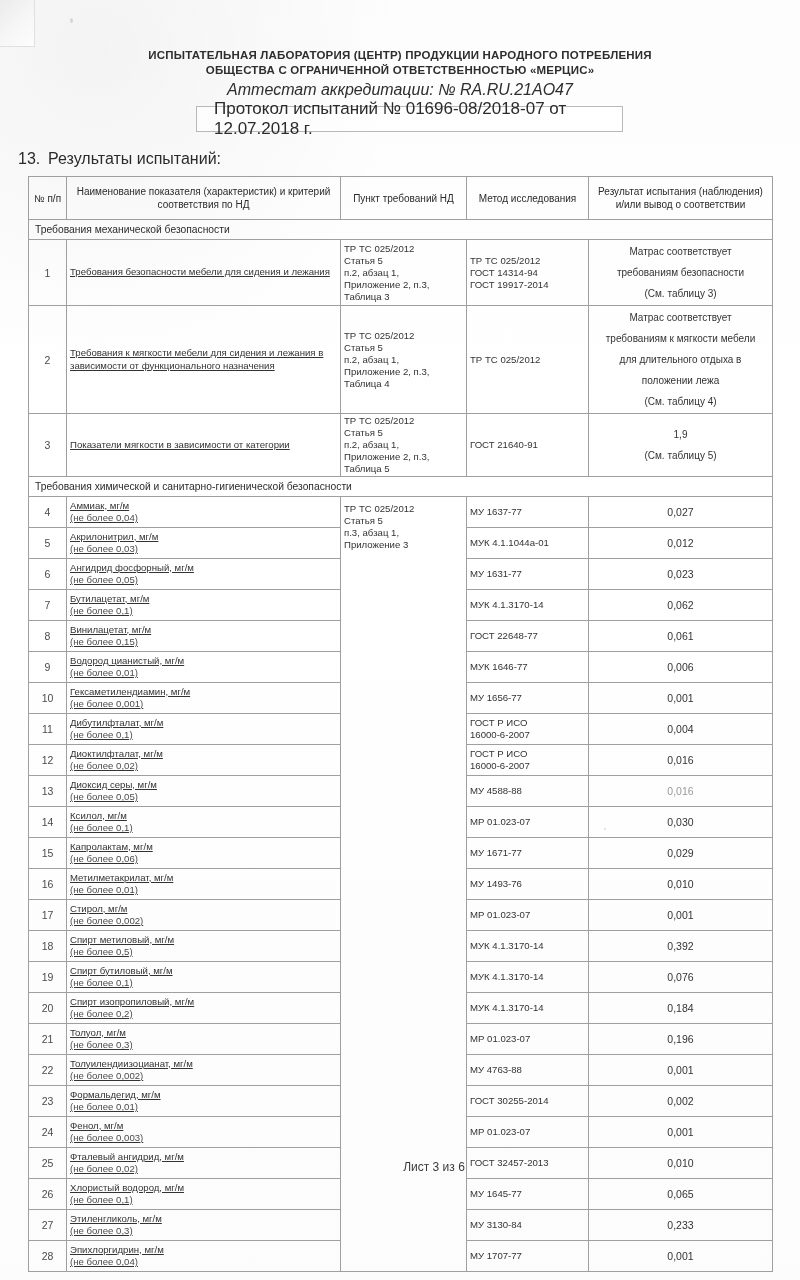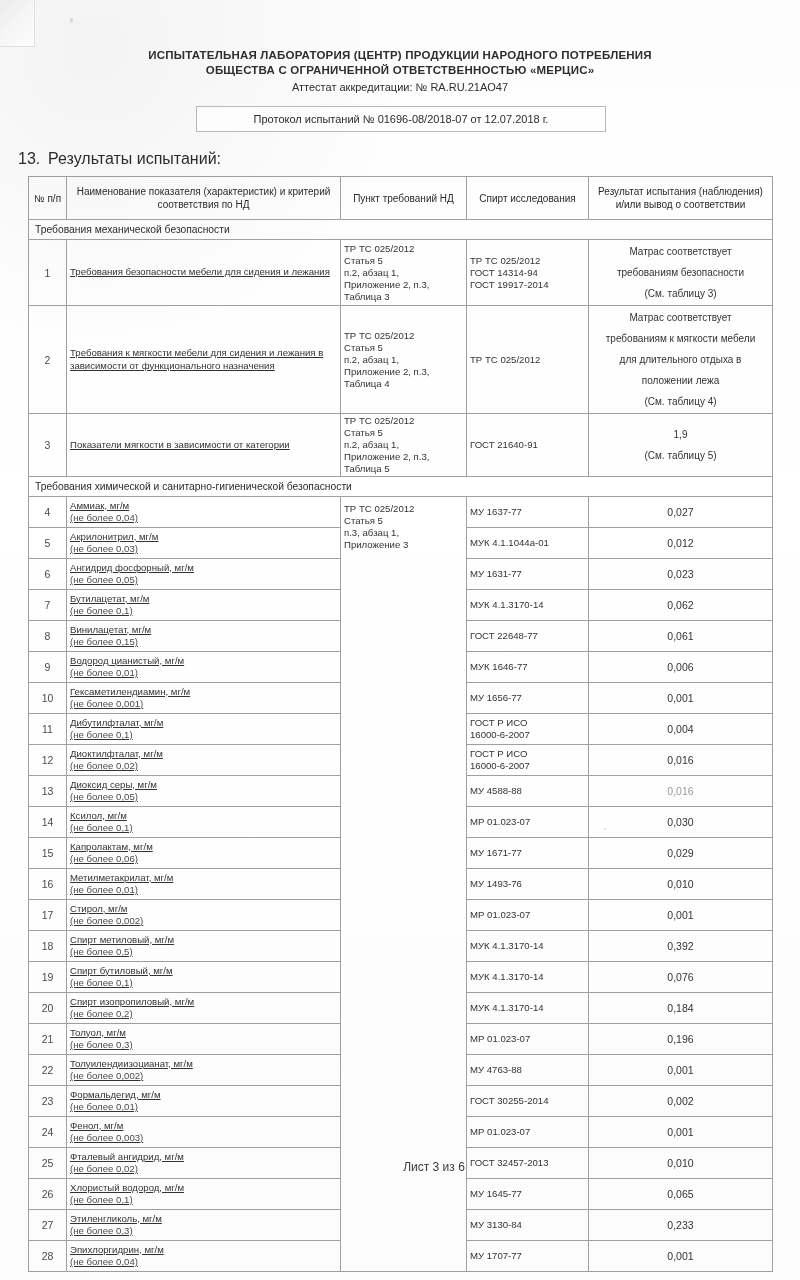--- a/index.html
+++ b/index.html
@@ -29,28 +29,29 @@
   
   .header{
     position:absolute;left:68px;top:48px;width:664px;
     text-align:center;
   }
   .header .line1,.header .line2{
     font-size:11.5px;font-weight:bold;letter-spacing:.2px;line-height:15px;
     color:#2e2e2e;
   }
   .header .accred{
-    font-size:11px;margin-top:3px;color:#2e2e2e;text-align:center;
+    font-size:16px;font-style:italic;margin-top:3px;color:#2e2e2e;text-align:center;
   }
   .protocol-box{
     position:absolute;left:196px;top:106px;width:408px;height:24px;
     border:1px solid #b9b9b9;
     display:flex;align-items:center;justify-content:center;
-    font-size:11px;color:#2b2b2b;
+    font-size:17px;color:#2b2b2b;
     background:rgba(255,255,255,.6);
+    padding-left:17px;
   }
 
   .section-title{
     position:absolute;left:18px;top:150px;width:560px;
     font-size:16px;color:#2b2b2b;
   }
   .section-title .num{display:inline-block;width:30px;}
 
   
   .tbl{
@@ -121,21 +122,21 @@
         <col class="c2">
         <col class="c3">
         <col class="c4">
         <col class="c5">
     </colgroup>
     <thead>
       <tr>
         <th>№ п/п</th>
         <th>Наименование показателя (характеристик) и критерий соответствия по НД</th>
         <th>Пункт требований НД</th>
-        <th>Спирт исследования</th>
+        <th>Метод исследования</th>
         <th>Результат испытания (наблюдения) и/или вывод о соответствии</th>
       </tr>
     </thead>
     <tbody id="tbody">
         <tr class="grp">
           <td class="" colspan="5">Требования механической безопасности</td>
         </tr>
         <tr class="tall">
           <td class="idx">1</td>
           <td class="nm">Требования безопасности мебели для сидения и лежания</td>

